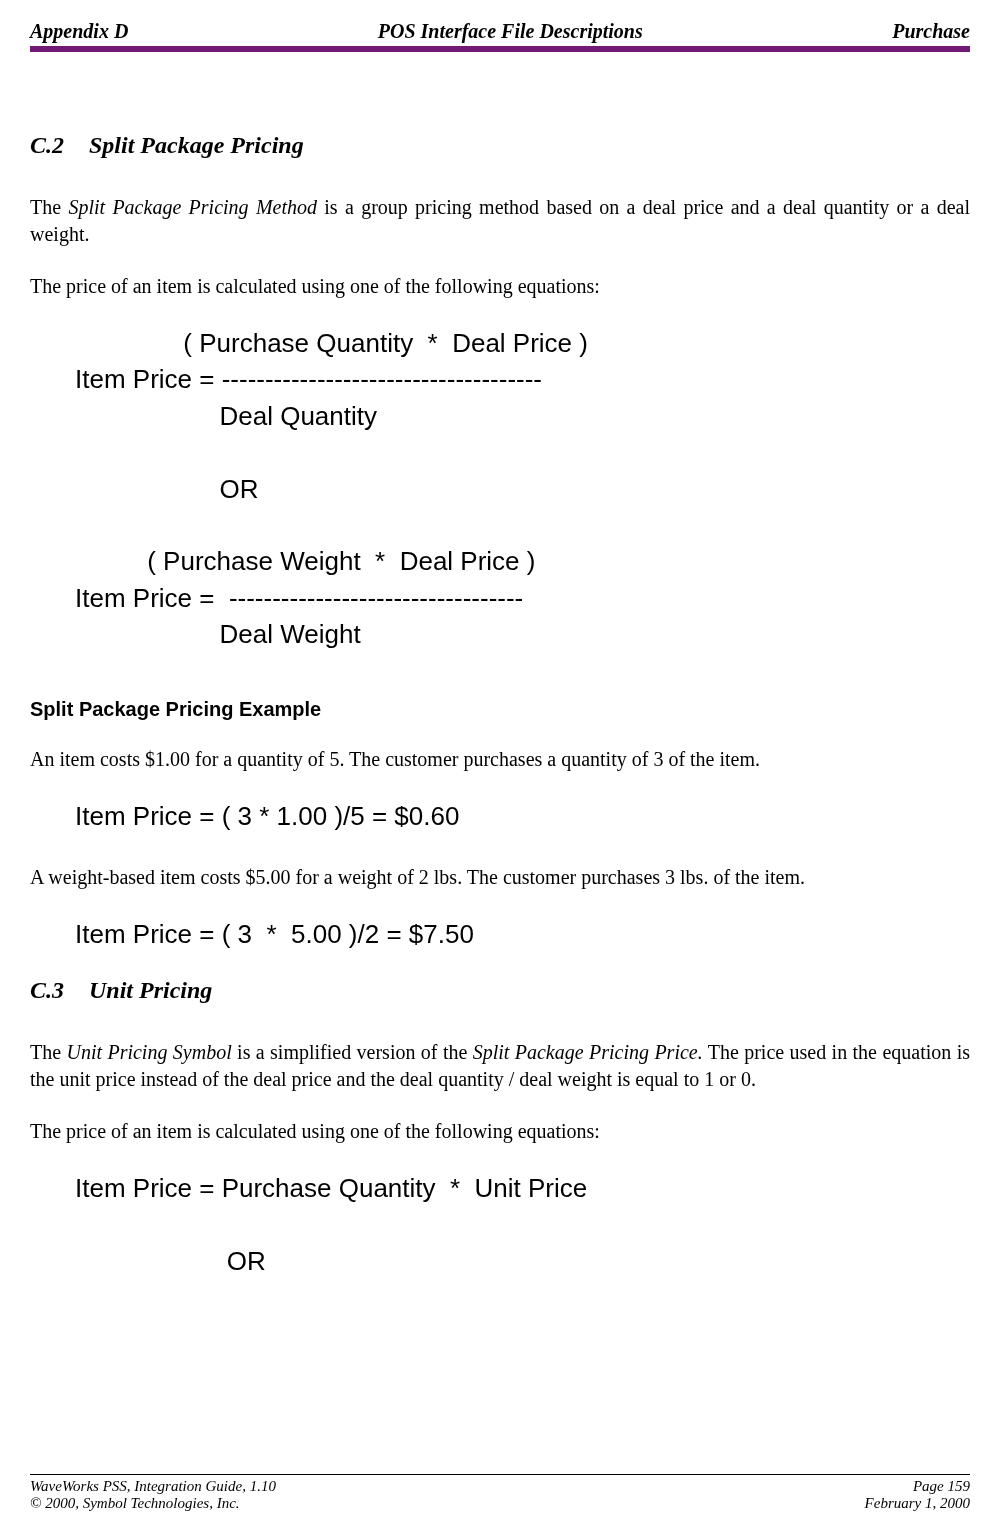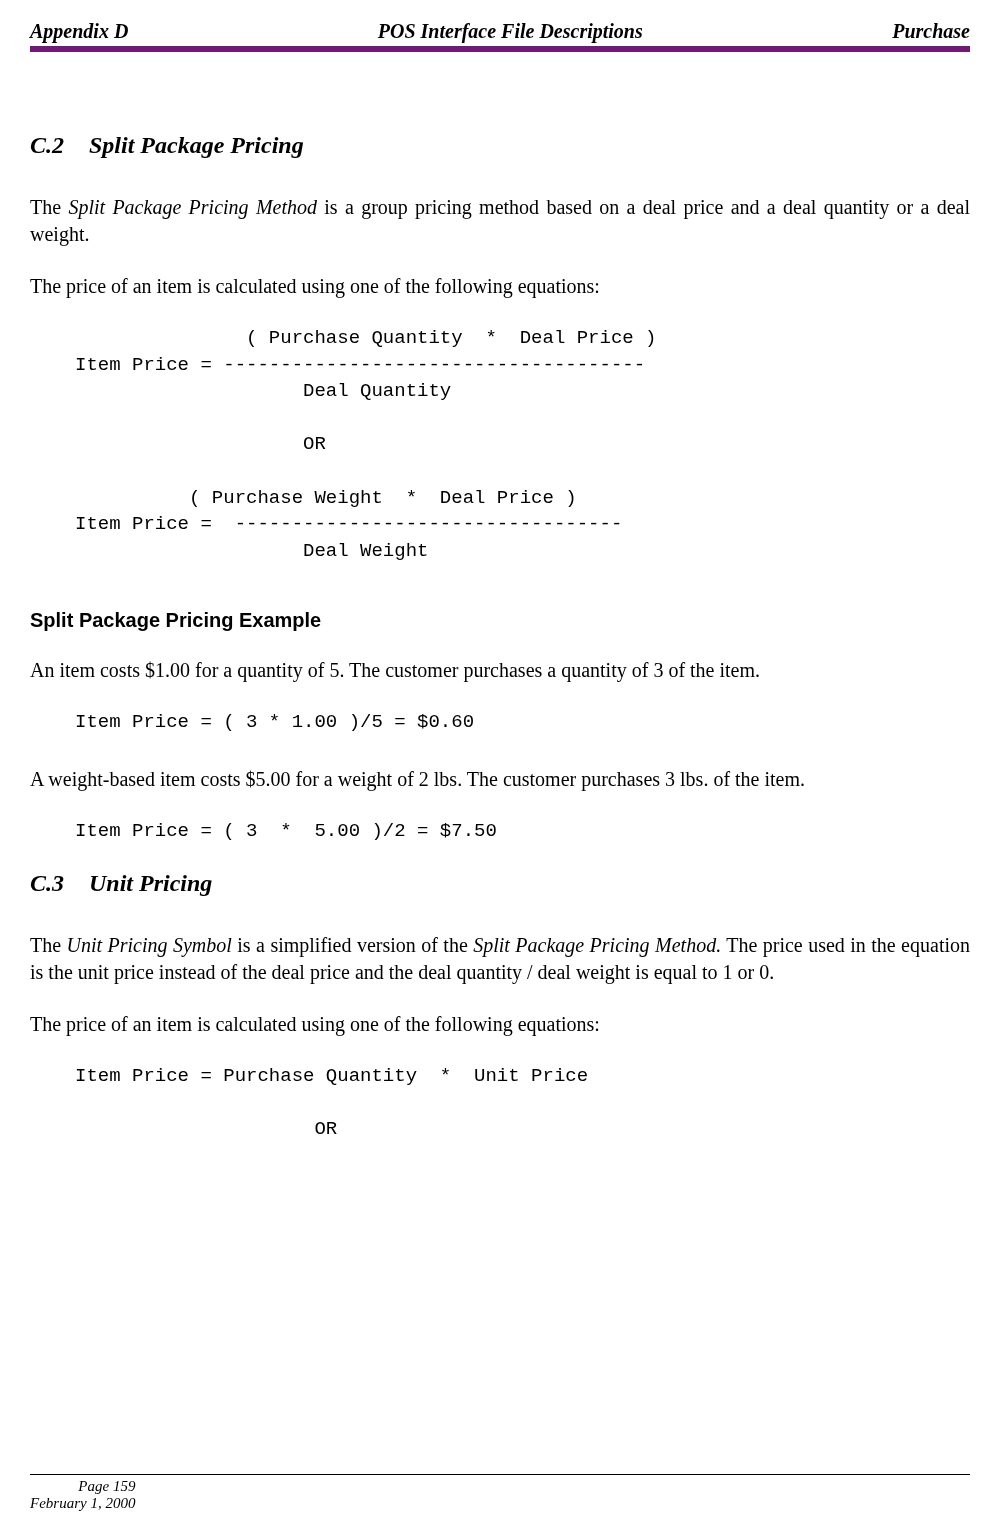--- a/index.html
+++ b/index.html
@@ -36,22 +36,22 @@
     .section-number {
       margin-right: 25px;
     }
     .body-text {
       font-size: 20px;
       line-height: 1.35;
       text-align: justify;
       margin-bottom: 25px;
     }
     .mono-block {
-      font-family: Liberation Mono, monospace;
-      font-size: 19px;
+      font-family: Liberation Sans, sans-serif;
+      font-size: 26px;
       white-space: pre;
       margin-left: 45px;
       margin-bottom: 25px;
       line-height: 1.4;
     }
     .subsection-heading {
       font-family: Arial, Helvetica, sans-serif;
       font-weight: bold;
       font-size: 20px;
       margin-top: 45px;
@@ -117,27 +117,31 @@
 
 <p class="body-text" style="margin-top:30px;">A weight-based item costs $5.00 for a weight of 2 lbs.  The customer purchases 3 lbs. of the item.</p>
 
 <div class="mono-block">Item Price = ( 3  *  5.00 )/2 = $7.50</div>
 
 <div class="section-heading" style="margin-top:20px;">
   <span class="section-number">C.3</span><span>Unit Pricing</span>
 </div>
 
 <p class="body-text">
-  <span>The </span><span class="italic">Unit Pricing Symbol</span><span> is a simplified version of the </span><span class="italic">Split Package Pricing Method.</span><span>  The price used in the equation is the unit price instead of the deal price and the deal quantity / deal weight is equal to 1 or 0.</span>
+  <span>The </span><span class="italic">Unit Pricing Symbol</span><span> is a simplified version of the </span><span class="italic">Split Package Pricing Price.</span><span>  The price used in the equation is the unit price instead of the deal price and the deal quantity / deal weight is equal to 1 or 0.</span>
 </p>
 
 <p class="body-text">The price of an item is calculated using one of the following equations:</p>
 
 <div class="mono-block">Item Price = Purchase Quantity  *  Unit Price
 
                      OR</div>
 
 <div class="footer">
+  <div class="footer-left">
+    <div>WaveWorks PSS, Integration Guide, 1.10</div>
+    <div>© 2000, Symbol Technologies, Inc.</div>
+  </div>
   <div class="footer-right">
     <div>Page 159</div>
     <div>February 1, 2000</div>
   </div>
 </div>
 
 </body></html>

